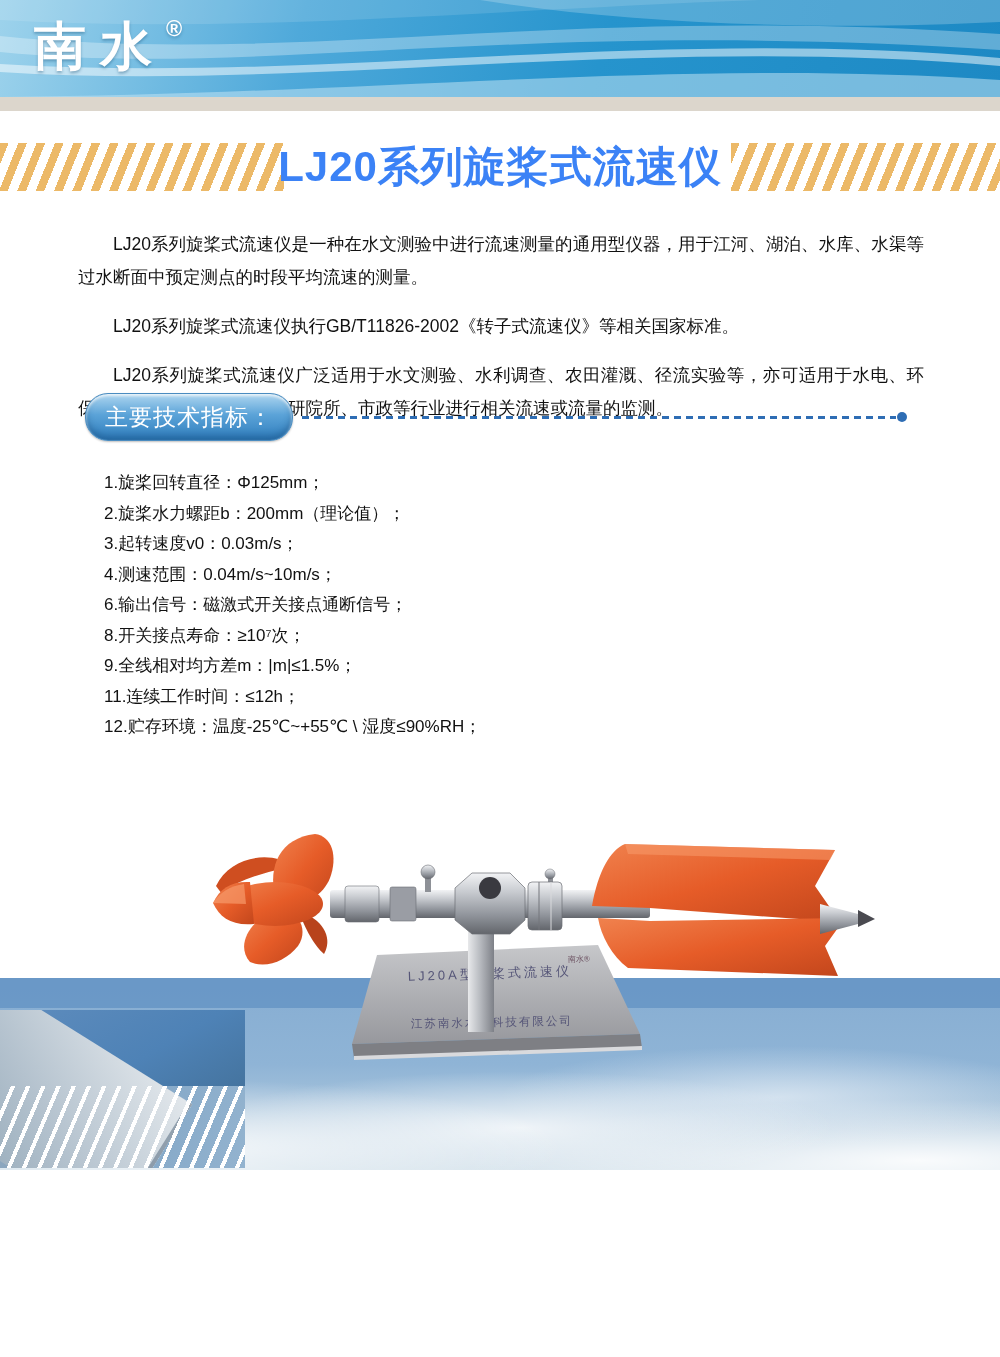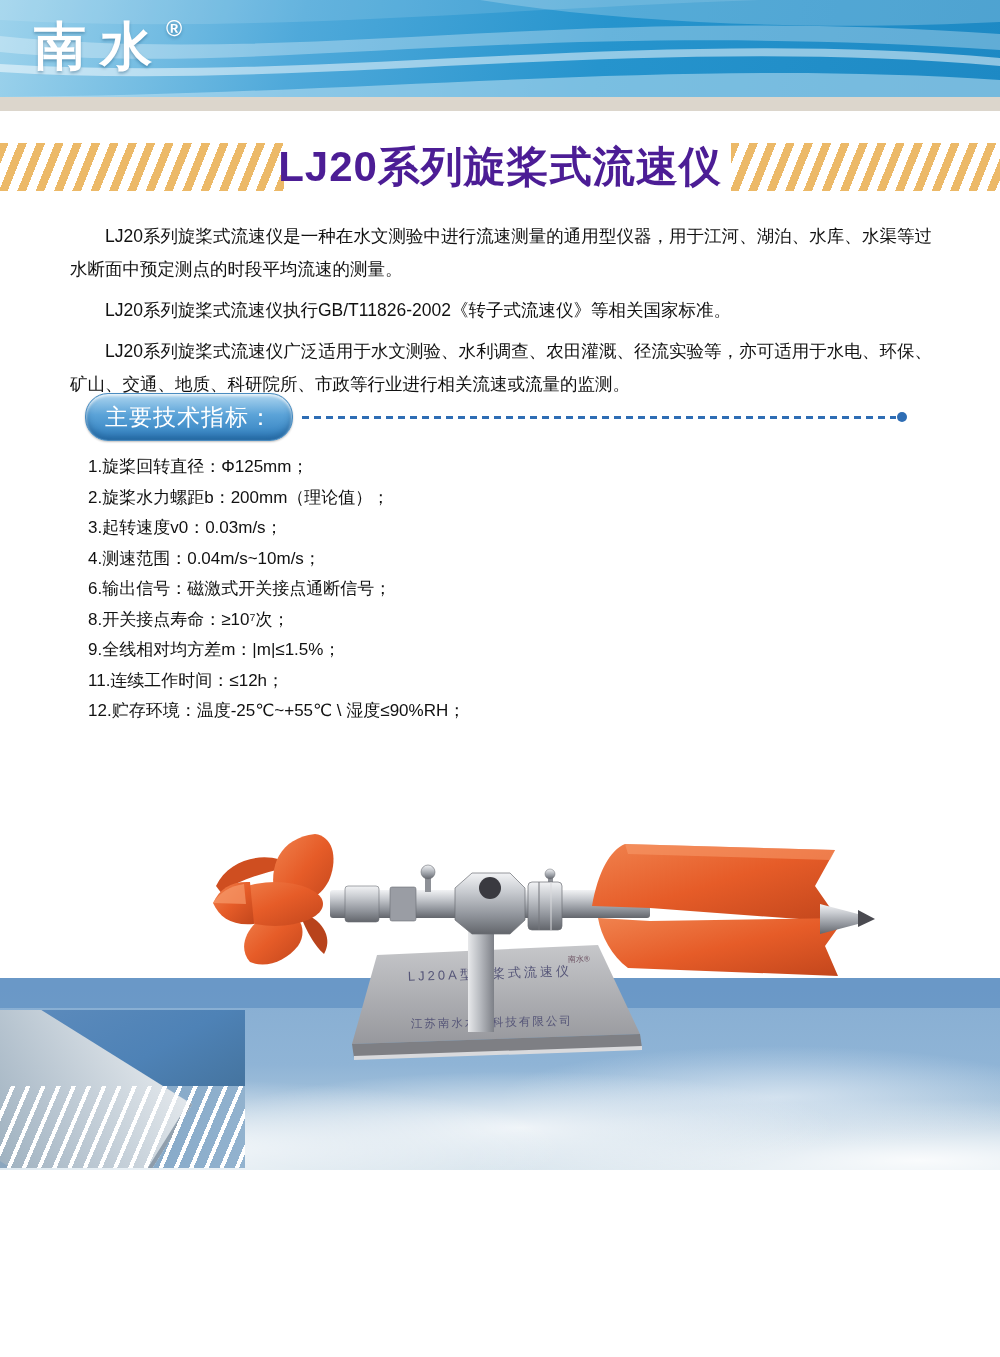--- a/index.html
+++ b/index.html
@@ -15,39 +15,39 @@
   .logo sup{font-size:22px;letter-spacing:0;vertical-align:28px;}
   .beige-strip{position:absolute;left:0;top:97px;width:1000px;height:14px;background:#dcd6cc;}
 
   
   .title-band{position:absolute;left:0;top:141px;width:1000px;height:52px;}
   .stripes{position:absolute;top:2px;height:48px;
            background:repeating-linear-gradient(112deg,#ecb968 0 8px,rgba(0,0,0,0) 8px 17px);}
   .stripes.left{left:0;width:284px;}
   .stripes.right{left:731px;width:269px;}
   .page-title{position:absolute;left:0;right:0;top:0;margin:0;text-align:center;
-              font-size:42px;line-height:52px;font-weight:bold;color:#4c1d95;letter-spacing:1px;}
+              font-size:42px;line-height:52px;font-weight:bold;color:#3b82f6;letter-spacing:1px;}
 
   
   .intro{position:absolute;left:62px;top:212px;width:878px;color:#111;}
-  .intro p{margin:8px;font-size:17.5px;line-height:33px;text-indent:2em;text-align:justify;}
+  .intro p{margin:16px;font-size:17.5px;line-height:33px;text-indent:2em;text-align:justify;}
 
   
   .pill{position:absolute;left:85px;top:393px;width:206px;height:46px;border-radius:23px;
         background:linear-gradient(180deg,#aed6f0 0%,#5ba3d8 45%,#2f7dbd 100%);
         border:1px solid #4a8cc0;
         box-shadow:inset 0 2px 3px rgba(255,255,255,.8),inset 0 -4px 7px rgba(20,70,120,.45),0 1px 2px rgba(0,0,0,.25);
         color:#fff;font-size:23px;font-weight:normal;letter-spacing:1px;
         display:flex;align-items:center;justify-content:center;}
   .dash-line{position:absolute;left:302px;top:416px;width:594px;height:3px;
              background:repeating-linear-gradient(90deg,#2e6db4 0 7px,rgba(0,0,0,0) 7px 12px);}
   .dash-dot{position:absolute;left:897px;top:412px;width:10px;height:10px;border-radius:50%;background:#2e6db4;}
 
   
-  .specs{position:absolute;left:88px;top:452px;margin:0;padding:0;list-style:none;
+  .specs{position:absolute;left:88px;top:452px;margin:16px;padding:0;list-style:none;
          font-size:17px;color:#111;}
   .specs li{line-height:30.5px;white-space:nowrap;}
 
   
   .product{position:absolute;left:180px;top:826px;width:710px;height:250px;z-index:5;}
 
   
   .sky-footer{position:absolute;left:0;top:978px;width:1000px;height:192px;overflow:hidden;
       background:
         radial-gradient(55% 50% at 18% 88%, rgba(255,255,255,.85), rgba(255,255,255,0) 70%),

